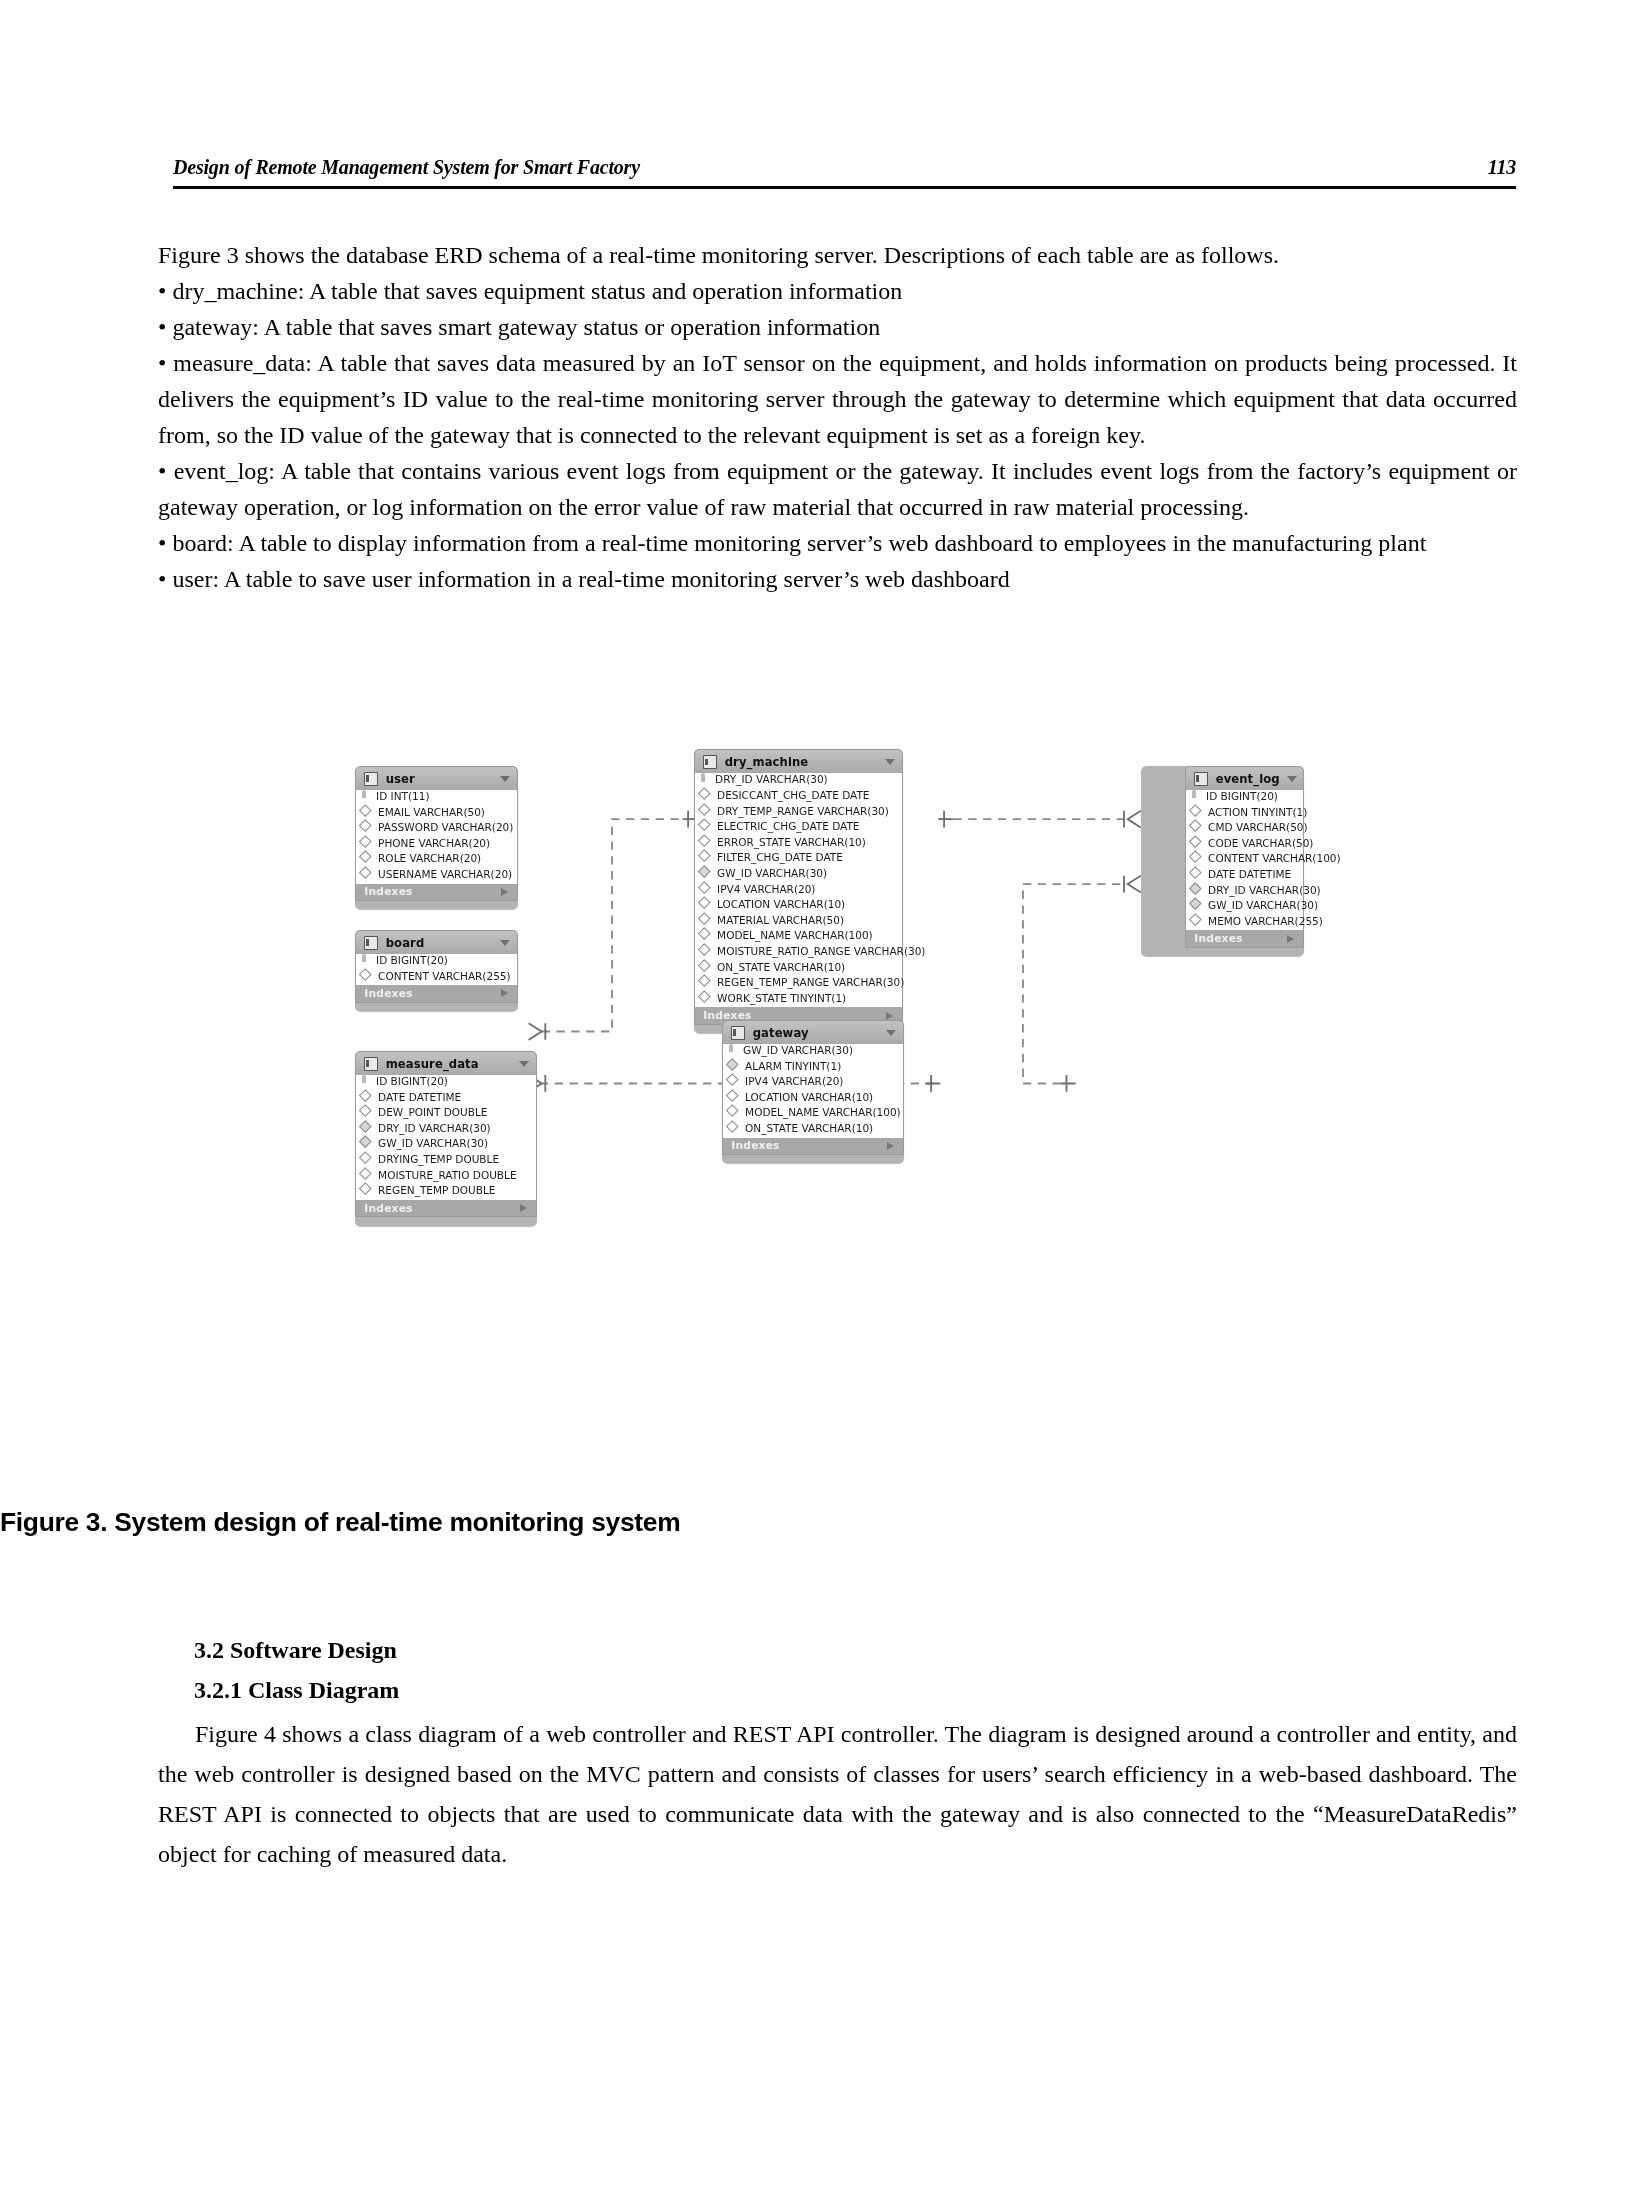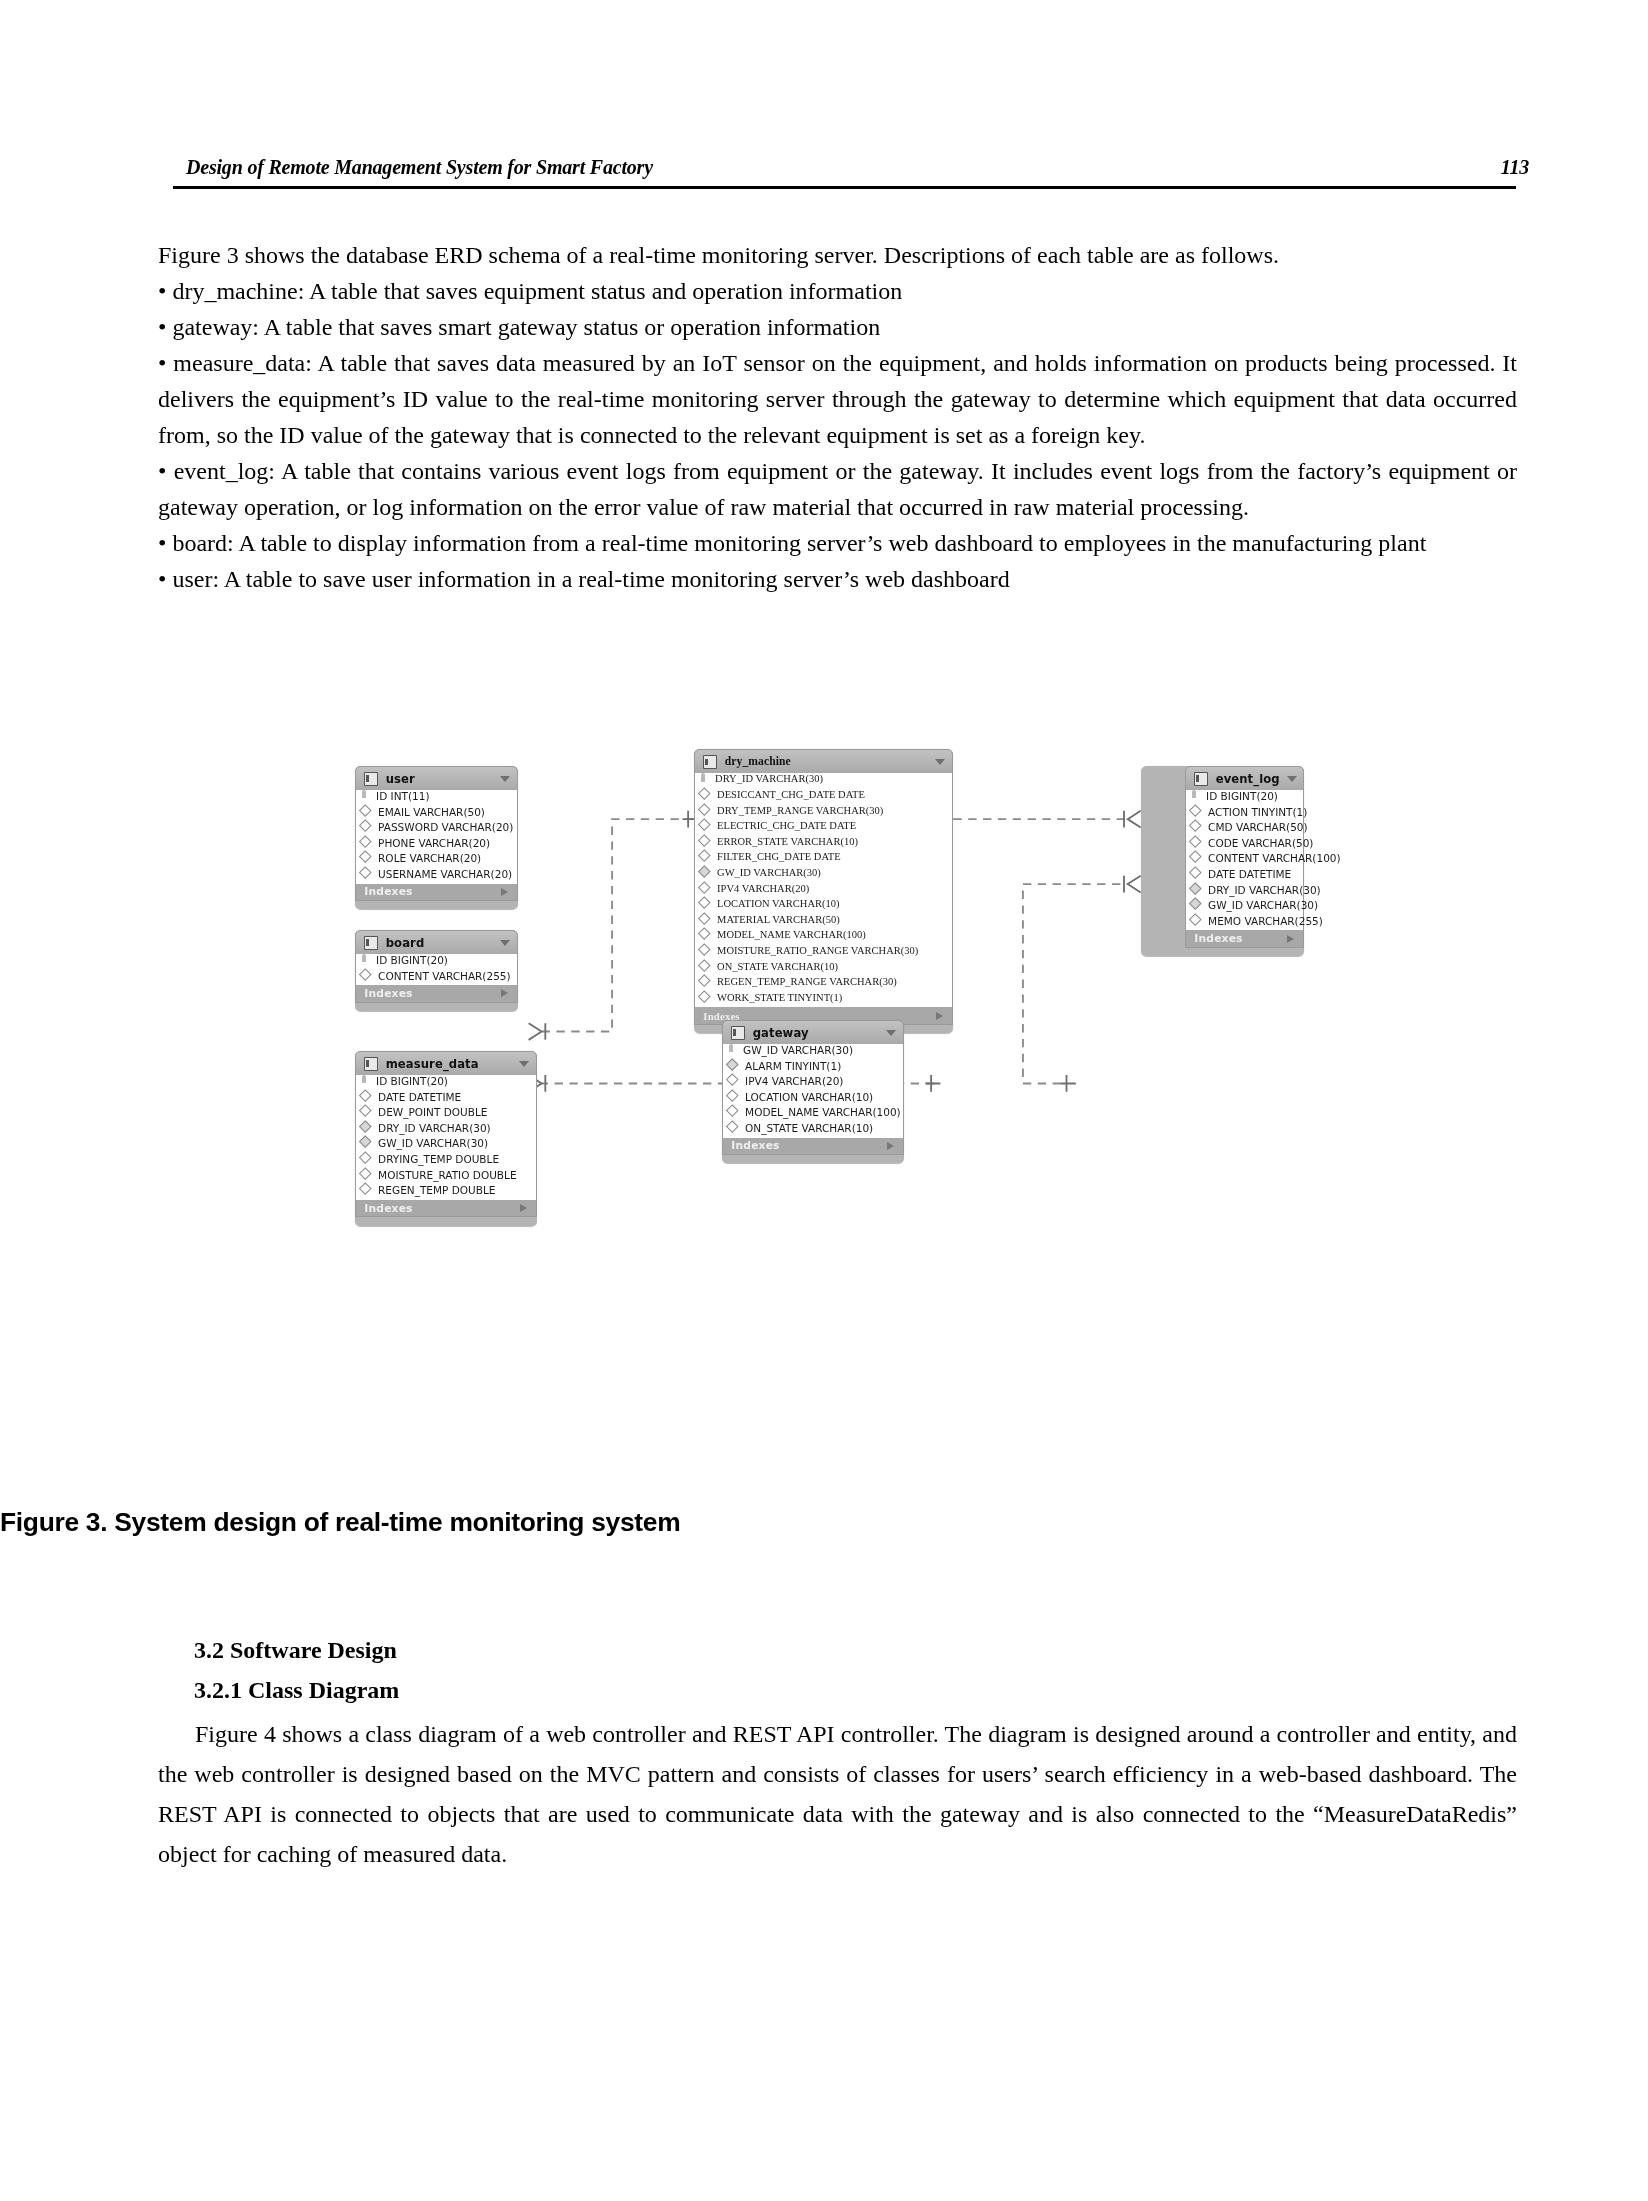--- a/index.html
+++ b/index.html
@@ -31,21 +31,20 @@
     top: 156px;
     width: 1343px;
     display: flex;
     align-items: baseline;
     justify-content: space-between;
     font-family: "Liberation Serif", serif;
     font-style: italic;
     font-weight: bold;
     font-size: 20px;
     letter-spacing: -0.2px;
-    margin-left: 13px;
   }
   .runhead .title { white-space: nowrap; }
   .runhead .pageno { font-size: 20px; }
 
   .runrule {
     position: absolute;
     left: 173px;
     top: 186px;
     width: 1343px;
     height: 0;
@@ -376,21 +375,21 @@
             <span class="dia"></span>
             <span>REGEN_TEMP DOUBLE</span>
           </div>
       </div>
       <div class="idx">
         <span>Indexes</span>
         <span class="play"></span>
       </div>
     </div>
 
-    <div class="tbl" id="t-dry" style="left:694px; top:7.4px; width:259px;font-family:Liberation Serif, serif;">
+    <div class="tbl" id="t-dry" style="left:694px; top:7.4px; width:209px;">
       <div class="hdr">
         <span class="tblicon"></span>
         <span class="tname">dry_machine</span>
         <span class="caret"></span>
       </div>
       <div class="cols">
         <div class="col pk">
             <span class="dia"></span>
             <span>DRY_ID VARCHAR(30)</span>
           </div>

